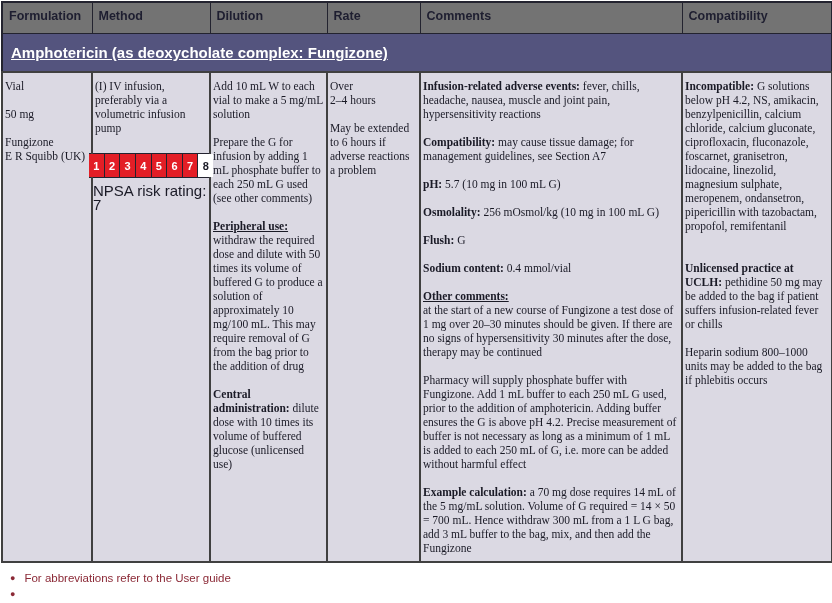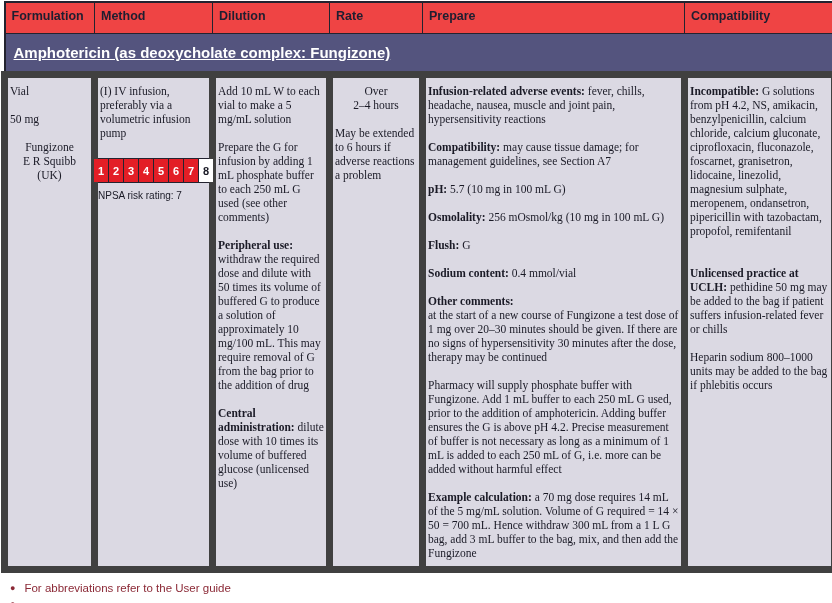--- a/index.html
+++ b/index.html
@@ -13,21 +13,21 @@
     width: 830px;
     margin: 1px 0 0 1px;
   }
   table.drug-table {
     width: 830px;
     border-collapse: collapse;
     table-layout: fixed;
     border: 2px solid #23232f;
   }
   table.drug-table th {
-    background: #ef4444;
+    background: #737373;
     color: #1e1e30;
     font-family: "Liberation Sans", sans-serif;
     font-weight: bold;
     font-size: 12.5px;
     text-align: left;
     vertical-align: top;
     padding: 6px 6px 4px 6px;
     border: 1px solid #23232f;
     height: 20px;
   }
@@ -36,35 +36,35 @@
     color: #ffffff;
     font-family: "Liberation Sans", sans-serif;
     font-weight: bold;
     font-size: 15px;
     padding: 10px 8px;
     border: 1px solid #23232f;
     text-decoration: underline;
   }
   table.drug-table td.cell {
     background: #dbd9e3;
-    border: 7px solid #404040;
+    border: 2px solid #404040;
     vertical-align: top;
     padding: 6px 2px;
     color: #1a1a26;
     font-size: 11.5px;
     line-height: 14px;
     height: 468px;
   }
   td.cell p {
     margin: 0 0 14px 0;
   }
   td.cell p:last-child { margin-bottom: 0; }
   td.cell b { font-weight: bold; }
-  .pre { white-space: pre-line; text-align: center; }
-  .block-label b { display: block; }
+  .pre { white-space: pre-line; }
+  .block-label b { display: block; text-decoration: underline; }
   
   .npsa-strip {
     display: flex;
     margin: 18px -6px 0 -6px;
     border-top: 1px solid #23232f;
     border-bottom: 1px solid #23232f;
   }
   .npsa-box {
     flex: 1;
     height: 23px;
@@ -78,21 +78,21 @@
     justify-content: center;
     border-right: 1px solid #23232f;
   }
   .npsa-box:last-child {
     background: #ffffff;
     color: #1a1a26;
     border-right: none;
   }
   .npsa-label {
     font-family: "Liberation Sans", sans-serif;
-    font-size: 10px;
+    font-size: 15px;
     margin: 6px -2px 0 -2px;
     color: #1a1a26;
   }
   
   .footer-notes {
     margin-top: 9px;
     padding-left: 6px;
   }
   .footer-note {
     display: flex;
@@ -123,21 +123,21 @@
       <col style="width:93px">
       <col style="width:262px">
       <col style="width:150px">
     </colgroup>
     <tbody>
         <tr>
       <th>Formulation</th>
       <th>Method</th>
       <th>Dilution</th>
       <th>Rate</th>
-      <th>Prepare</th>
+      <th>Comments</th>
       <th>Compatibility</th>
     </tr>
     <tr class="title-row">
       <td colspan="6">Amphotericin (as deoxycholate complex: Fungizone)</td>
     </tr>
     <tr>
 
       <td class="cell">
         <p>Vial</p>
         <p>50 mg</p>
@@ -179,21 +179,21 @@
         <p><b>pH:</b> <span>5.7 (10 mg in 100 mL G)</span></p>
         <p><b>Osmolality:</b> <span>256 mOsmol/kg (10 mg in 100 mL G)</span></p>
         <p><b>Flush:</b> <span>G</span></p>
         <p><b>Sodium content:</b> <span>0.4 mmol/vial</span></p>
         <p class="block-label"><b>Other comments:</b><span>at the start of a new course of Fungizone a test dose of 1 mg over 20–30 minutes should be given. If there are no signs of hypersensitivity 30 minutes after the dose, therapy may be continued</span></p>
         <p><span>Pharmacy will supply phosphate buffer with Fungizone. Add 1 mL buffer to each 250 mL G used, prior to the addition of amphotericin. Adding buffer ensures the G is above pH 4.2. Precise measurement of buffer is not necessary as long as a minimum of 1 mL is added to each 250 mL of G, i.e. more can be added without harmful effect</span></p>
         <p><b>Example calculation:</b> <span>a 70 mg dose requires 14 mL of the 5 mg/mL solution. Volume of G required = 14 × 50 = 700 mL. Hence withdraw 300 mL from a 1 L G bag, add 3 mL buffer to the bag, mix, and then add the Fungizone</span></p>
       </td>
 
       <td class="cell">
-        <p><b>Incompatible:</b> <span>G solutions from pH 4.2, NS, amikacin, benzylpenicillin, calcium chloride, calcium gluconate, ciprofloxacin, fluconazole, foscarnet, granisetron, lidocaine, linezolid, magnesium sulphate, meropenem, ondansetron, pipericillin with tazobactam, propofol, remifentanil</span></p>
+        <p><b>Incompatible:</b> <span>G solutions below pH 4.2, NS, amikacin, benzylpenicillin, calcium chloride, calcium gluconate, ciprofloxacin, fluconazole, foscarnet, granisetron, lidocaine, linezolid, magnesium sulphate, meropenem, ondansetron, pipericillin with tazobactam, propofol, remifentanil</span></p>
         <p style="margin-bottom:28px"></p>
         <p><b>Unlicensed practice at UCLH:</b> <span>pethidine 50 mg may be added to the bag if patient suffers infusion-related fever or chills</span></p>
         <p><span>Heparin sodium 800–1000 units may be added to the bag if phlebitis occurs</span></p>
       </td>
 
     </tr>
   </tbody>
     </table>
 
   <div class="footer-notes">

